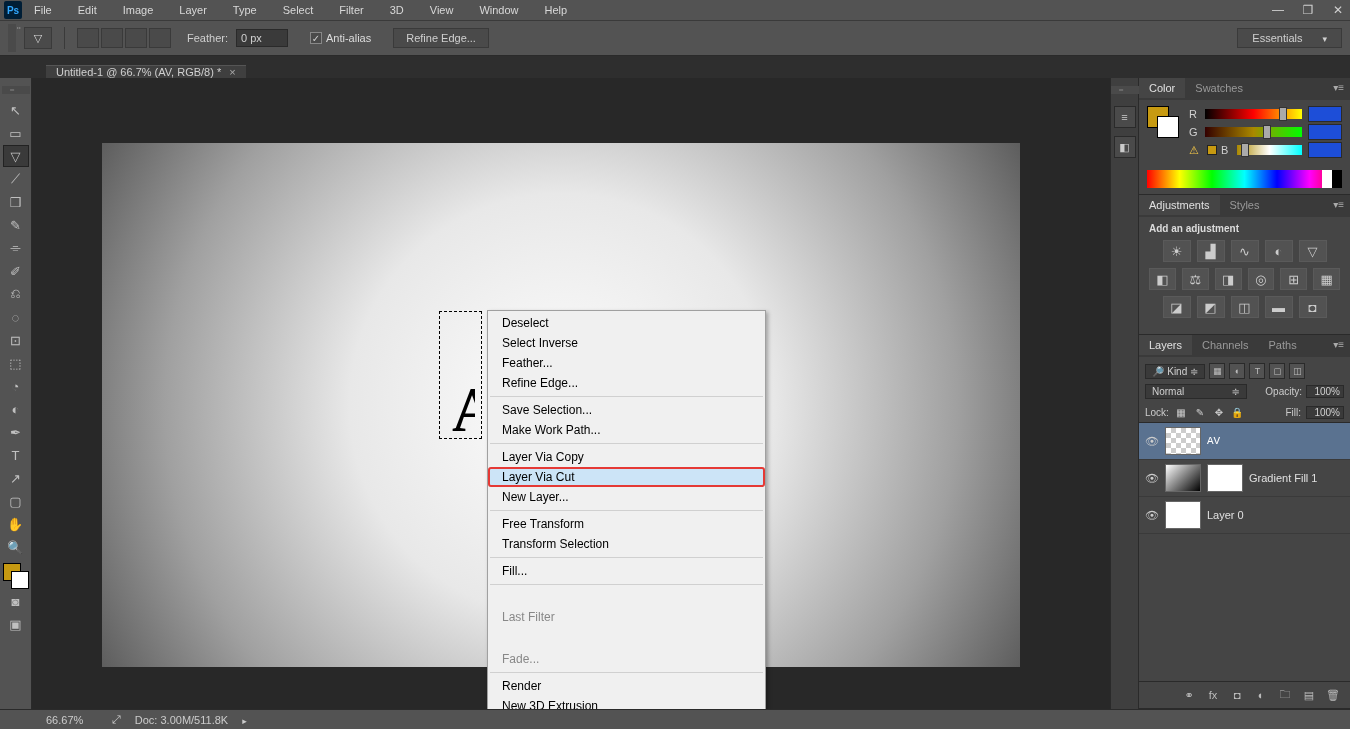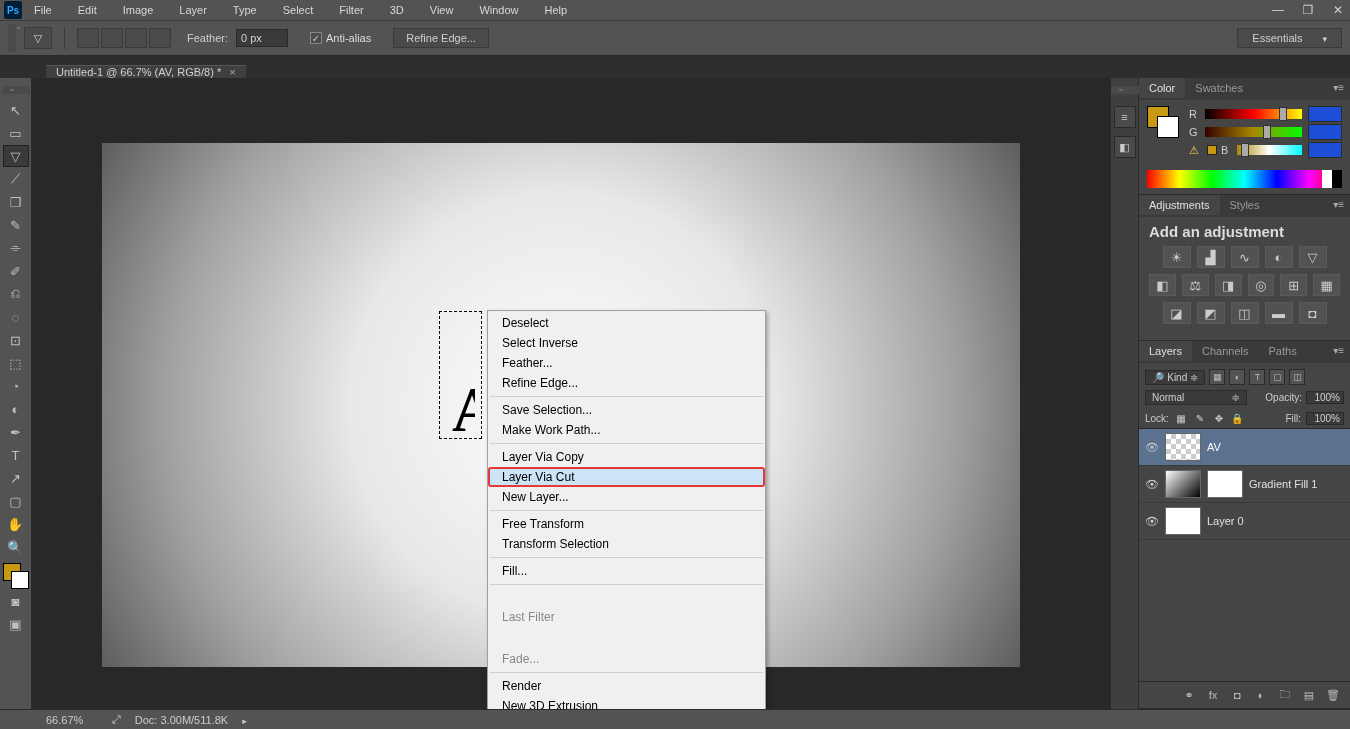--- a/index.html
+++ b/index.html
@@ -81,21 +81,21 @@
 .slider-g { background: linear-gradient(90deg,#300,#a80,#0f0); }
 .slider-b { background: linear-gradient(90deg,#a80,#fff,#0ff); }
 .slider-thumb { position: absolute; top: -2px; width: 8px; height: 14px; background: #aaa; border: 1px solid #333; }
 .slider-val { width: 34px; height: 16px; background: #1d4ed8; border: 1px solid #2a2a2a; color: #d0d0d0; font-size: 10px; padding: 0 16px; text-align: right; }
 .warn-icon { font-size: 11px; color: #f7c948; margin-right: 2px; }
 .spectrum { height: 18px; margin: 4px 8px 6px; background: linear-gradient(90deg,#f00,#ff0,#0f0,#0ff,#00f,#f0f,#f00); position: relative; }
 .spectrum::before { content: ""; position: absolute; right: 0; width: 20px; top: 0; bottom: 0; background: linear-gradient(90deg,#fff 50%,#000 50%); }
 
 
 .adj-body { padding: 6px 10px 10px; }
-.adj-label { color: #dcdcdc; font-size: 15px; margin-bottom: 6px; display: block; font-weight: bold; }
+.adj-label { color: #dcdcdc; font-size: 10px; margin-bottom: 6px; display: block; font-weight: bold; }
 .adj-row { display: flex; gap: 6px; margin-bottom: 6px; justify-content: center; }
 .adj-icon { width: 28px; height: 22px; background: #525252; border: 1px solid #5a5a5a; display: flex; align-items: center; justify-content: center; font-size: 13px; color: #ccc; }
 
 
 .layers-body { padding: 4px 0 0; flex: 1; display: flex; flex-direction: column; }
 .layers-filter { display: flex; align-items: center; gap: 4px; padding: 2px 6px; }
 .filter-select { background: #3a3a3a; border: 1px solid #2a2a2a; color: #d0d0d0; padding: 1px 6px; font-size: 10px; flex: 0 0 auto; }
 .filter-icons { display: flex; gap: 4px; }
 .filter-ic { width: 16px; height: 16px; background: #525252; border: 1px solid #2a2a2a; font-size: 9px; color: #bbb; display: flex; align-items: center; justify-content: center; }
 .layers-row2 { display: flex; align-items: center; padding: 3px 6px; gap: 4px; }
@@ -107,21 +107,21 @@
 .layer-list { border-top: 1px solid #2a2a2a; }
 .layer-item { display: flex; align-items: center; gap: 6px; padding: 4px 6px; border-bottom: 1px solid #3a3a3a; }
 .layer-item.sel { background: #5a7290; }
 .eye-ic { width: 14px; font-size: 11px; color: #ccc; }
 .layer-thumb { width: 36px; height: 28px; border: 1px solid #666; background: #fff; }
 .layer-thumb.checker { background: repeating-conic-gradient(#ccc 0 25%,#fff 0 50%) 0 0/10px 10px; position: relative; }
 .layer-thumb.gradient { background: linear-gradient(135deg,#fff,#000); }
 .layer-thumb.white { background: #fff; }
 .mask-thumb { width: 36px; height: 28px; border: 1px solid #666; background: #fff; }
 .layer-name { font-size: 11px; color: #e0e0e0; }
-.layer-item.sel .layer-name { color: #fff; }
+.layer-item.sel .layer-name { color: #fff; font-family: Liberation Mono, monospace; }
 
 .layers-footer { margin-top: auto; display: flex; gap: 6px; padding: 5px 8px; border-top: 1px solid #2a2a2a; justify-content: flex-end; }
 .footer-ic { width: 18px; height: 16px; font-size: 11px; color: #bbb; display: flex; align-items: center; justify-content: center; }
 
 
 .status-bar { height: 20px; background: #535353; border-top: 1px solid #2a2a2a; display: flex; align-items: center; padding: 0 46px; gap: 14px; font-size: 11px; color: #ccc; }
 .status-zoom { width: 52px; }
 .status-arrow::after { content: "▸"; font-size: 9px; }
 </style>
 </head>

